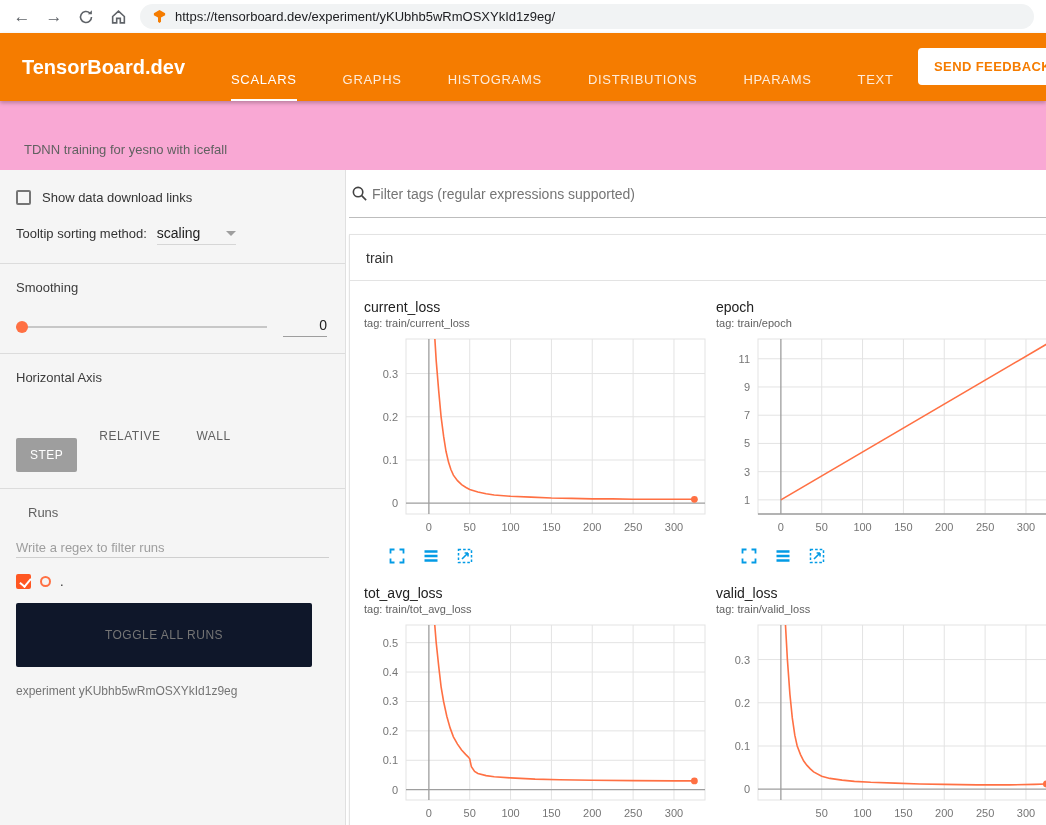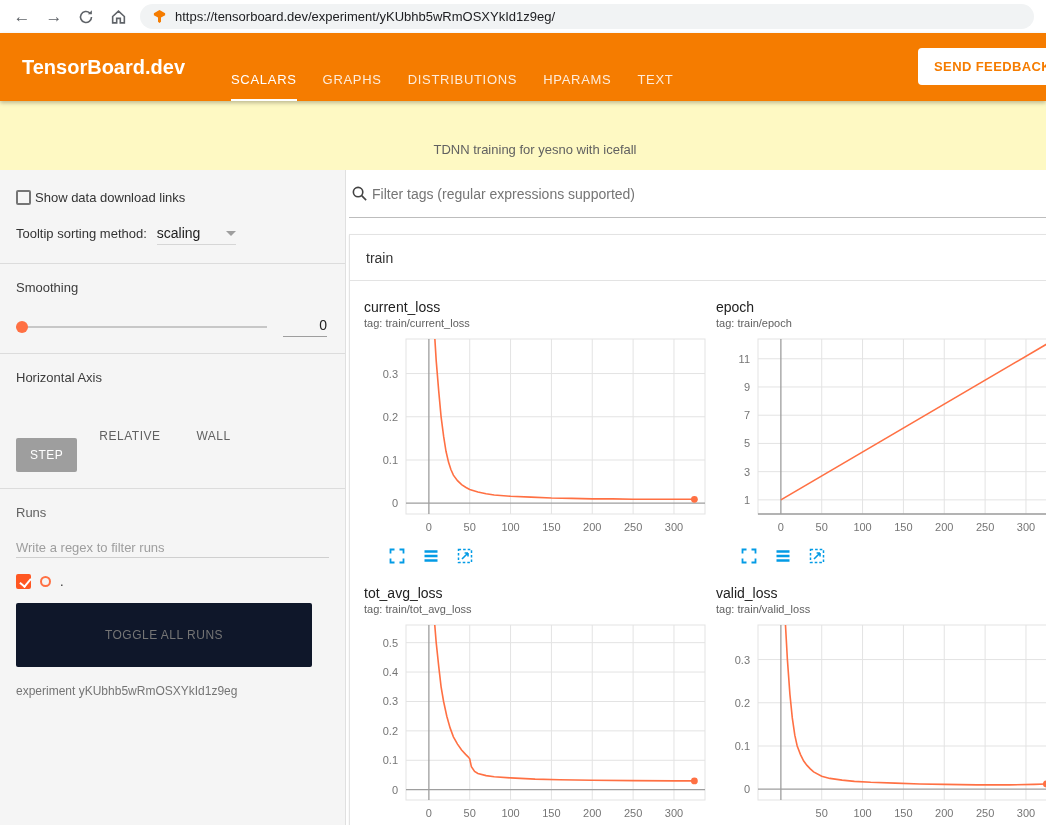--- a/index.html
+++ b/index.html
@@ -7,49 +7,49 @@
   .screen { width:1046px; height:825px; overflow:hidden; position:relative; background:#fff; }
 
   
   .browser-bar { height:33px; display:flex; align-items:center; gap:12px; padding:0 12px; background:#fff; }
   .nav-ic { color:#5f6368; font-size:17px; width:20px; height:20px; display:flex; align-items:center; justify-content:center; cursor:pointer; }
   .addr { flex:1; height:25px; background:#f1f3f4; border-radius:13px; display:flex; align-items:center; gap:8px; padding:0 12px; font-size:13px; color:#202124; }
 
   
   .app-header { height:68px; background:#f57c00; display:flex; align-items:stretch; padding:0 0 0 22px; position:relative; box-shadow:0 2px 4px rgba(0,0,0,.25); z-index:2; }
   .logo { color:#fff; font-size:20px; font-weight:bold; margin-right:46px; align-self:center; }
-  .tabs { display:flex; gap:26px;margin-top:24px; }
+  .tabs { display:flex; gap:46px;margin-top:24px; }
   .tab { color:rgba(255,255,255,.85); font-size:13px; letter-spacing:.7px; display:flex; align-items:center; border-bottom:2px solid transparent; padding-top:2px; cursor:pointer; }
   .tab.active { color:#fff; border-bottom-color:#fff; }
   .feedback { position:absolute; left:918px; top:15px; background:#fff; color:#f57c00; font-size:13px; font-weight:bold; letter-spacing:.4px; padding:11px 16px; border:none; border-radius:4px; white-space:nowrap; cursor:pointer; }
 
-  .title-strip { height:69px; display:flex; align-items:flex-end; padding:0 0 13px 24px; color:#616161; font-size:13px; background:#fef9c3;justify-content:center; }
+  .title-strip { height:69px; display:flex; align-items:flex-end; padding:0 0 13px 24px; color:#616161; font-size:13px; background:#f9a8d4; }
 
   .content { display:flex; height:655px; }
 
   
   .sidebar { width:346px; flex-shrink:0; background:#f5f5f5; border-right:1px solid #e0e0e0; padding:20px 16px 0; font-size:13px; color:#333; }
-  .chk-row { display:flex; align-items:flex-start; gap:4px; margin-bottom:13px; cursor:pointer; }
+  .chk-row { display:flex; align-items:flex-start; gap:11px; margin-bottom:13px; cursor:pointer; }
   .chk { width:15px; height:15px; border:2px solid #757575; border-radius:2px; background:transparent; position:relative; flex-shrink:0; }
   .chk.checked { background:#424242; border-color:#424242; }
   .chk.checked::after { content:""; position:absolute; left:3.5px; top:-0.5px; width:5px; height:9px; border:solid #fff; border-width:0 2px 2px 0; transform:rotate(40deg); }
   .chk.orange { background:#ff5722; border-color:#ff5722; }
   .tooltip-row { display:flex; align-items:baseline; gap:10px; margin:20px 0 18px; }
   .dd { display:flex; align-items:center; gap:26px; border-bottom:1px solid #d6d6d6; padding-bottom:3px; font-size:14px; color:#212121; cursor:pointer; }
   .caret { width:0; height:0; border-left:5px solid transparent; border-right:5px solid transparent; border-top:5px solid #9e9e9e; }
   .divider { height:1px; background:#dcdcdc; margin:16px -16px; }
   .section-label { color:#3c3c3c; font-size:13px; }
   .slider-row { display:flex; align-items:center; gap:16px; margin:22px 2px 8px 0; }
   .slider-track { flex:1; height:2px; background:#c7c7c7; position:relative; cursor:pointer; }
   .slider-thumb { position:absolute; left:0; top:-5px; width:12px; height:12px; border-radius:50%; background:#ff7043; cursor:grab; }
   .smoothing-val { width:44px; text-align:right; border-bottom:1px solid #9e9e9e; padding-bottom:3px; font-size:14px; color:#212121; }
   .axis-btns { display:flex; gap:8px; margin:14px 0 6px; }
   .axis-btn { font-size:12px; letter-spacing:.5px; padding:10px 14px; border:none; background:transparent; color:#616161; border-radius:2px; cursor:pointer; font-family:inherit; }
   .axis-btn.active { background:#9e9e9e; color:#fff;margin-top:39px; }
-  .runs-title { color:#616161; margin:2px 0 16px; }
+  .runs-title { color:#616161; margin:2px 12px 16px; }
   .runs-input { border:none; border-bottom:1px solid #cfcfcf; background:transparent; width:100%; font-size:13px; padding:4px 0 2px; color:#333; outline:none; font-family:inherit; }
   .runs-input::placeholder { color:#9e9e9e; }
   .run-row { display:flex; align-items:center; gap:9px; margin:16px 0 14px; }
   .swatch { width:11px; height:11px; border:2px solid #ff7043; border-radius:50%; flex-shrink:0; }
   .run-name { font-size:13px; color:#333; }
   .toggle-btn { width:296px; background:#0f172a; color:#757575; border:none; padding:25px 0; font-size:12px; letter-spacing:.5px; border-radius:2px; cursor:pointer; font-family:inherit; }
   .exp-label { margin-top:17px; color:#757575; font-size:12px; }
 
   
   .main { flex:1; min-width:0; padding-left:3px; }
@@ -92,20 +92,21 @@
       </span>
       <span>https://tensorboard.dev/experiment/yKUbhb5wRmOSXYkId1z9eg/</span>
     </div>
   </div>
 
   <div class="app-header">
     <div class="logo">TensorBoard.dev</div>
     <nav class="tabs">
       <span class="tab active">SCALARS</span>
       <span class="tab">GRAPHS</span>
+      <span class="tab">HISTOGRAMS</span>
       <span class="tab">DISTRIBUTIONS</span>
       <span class="tab">HPARAMS</span>
       <span class="tab">TEXT</span>
     </nav>
     <button class="feedback">SEND FEEDBACK</button>
   </div>
 
   <div class="title-strip">
     <span>TDNN training for yesno with icefall</span>
   </div>

